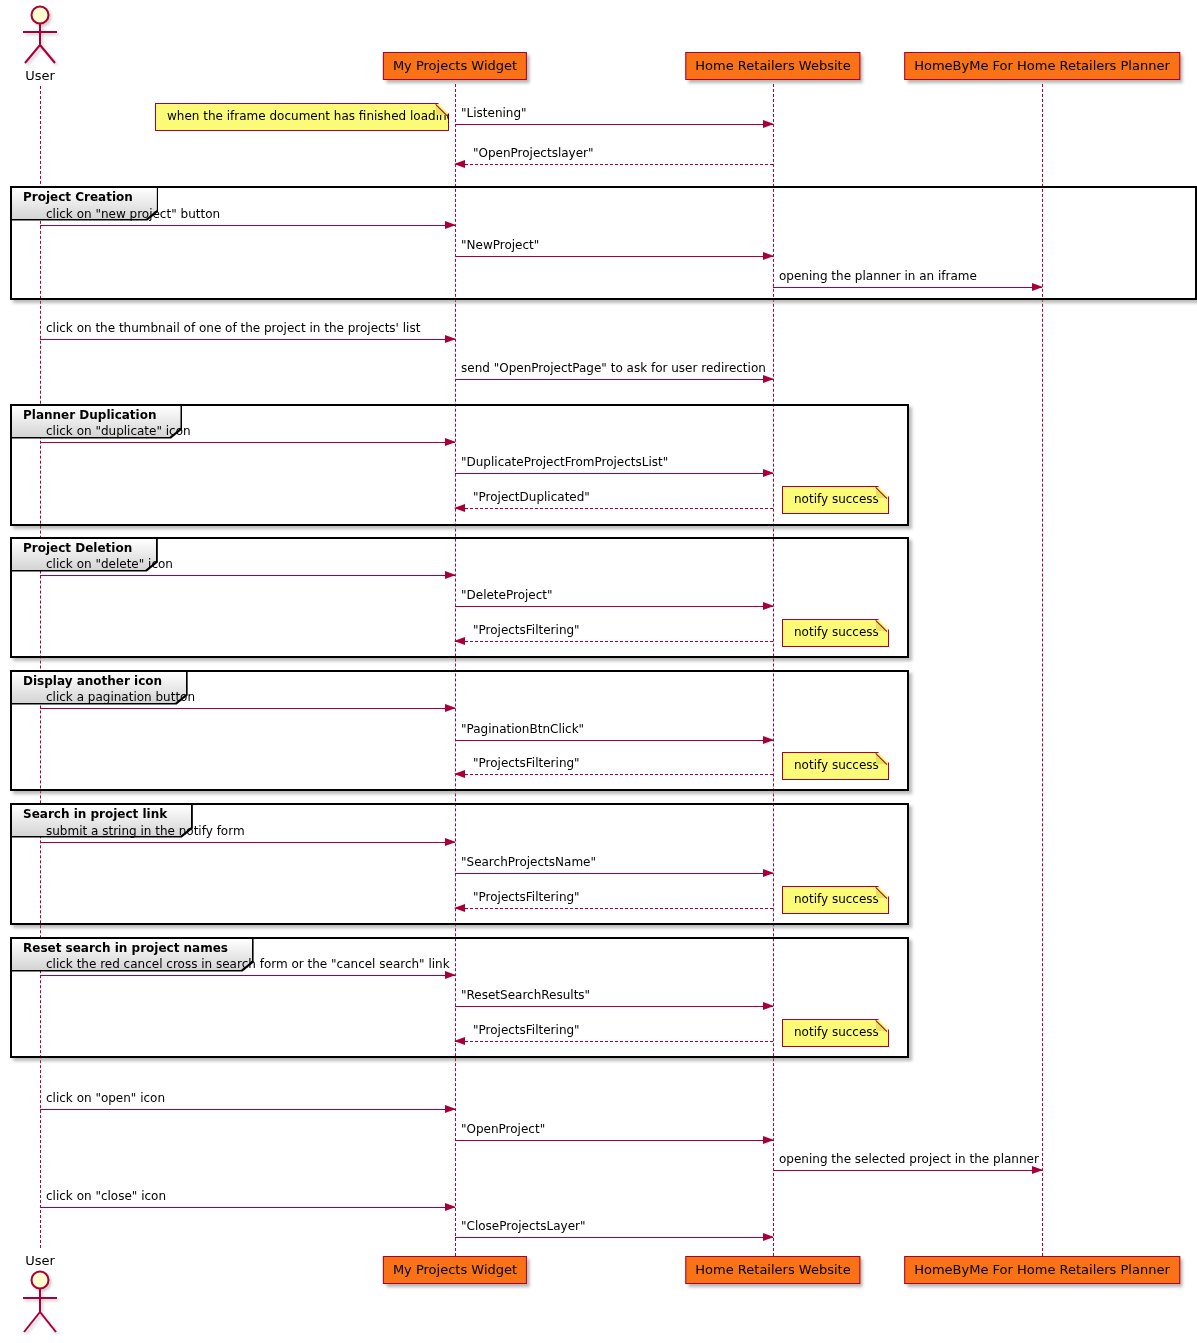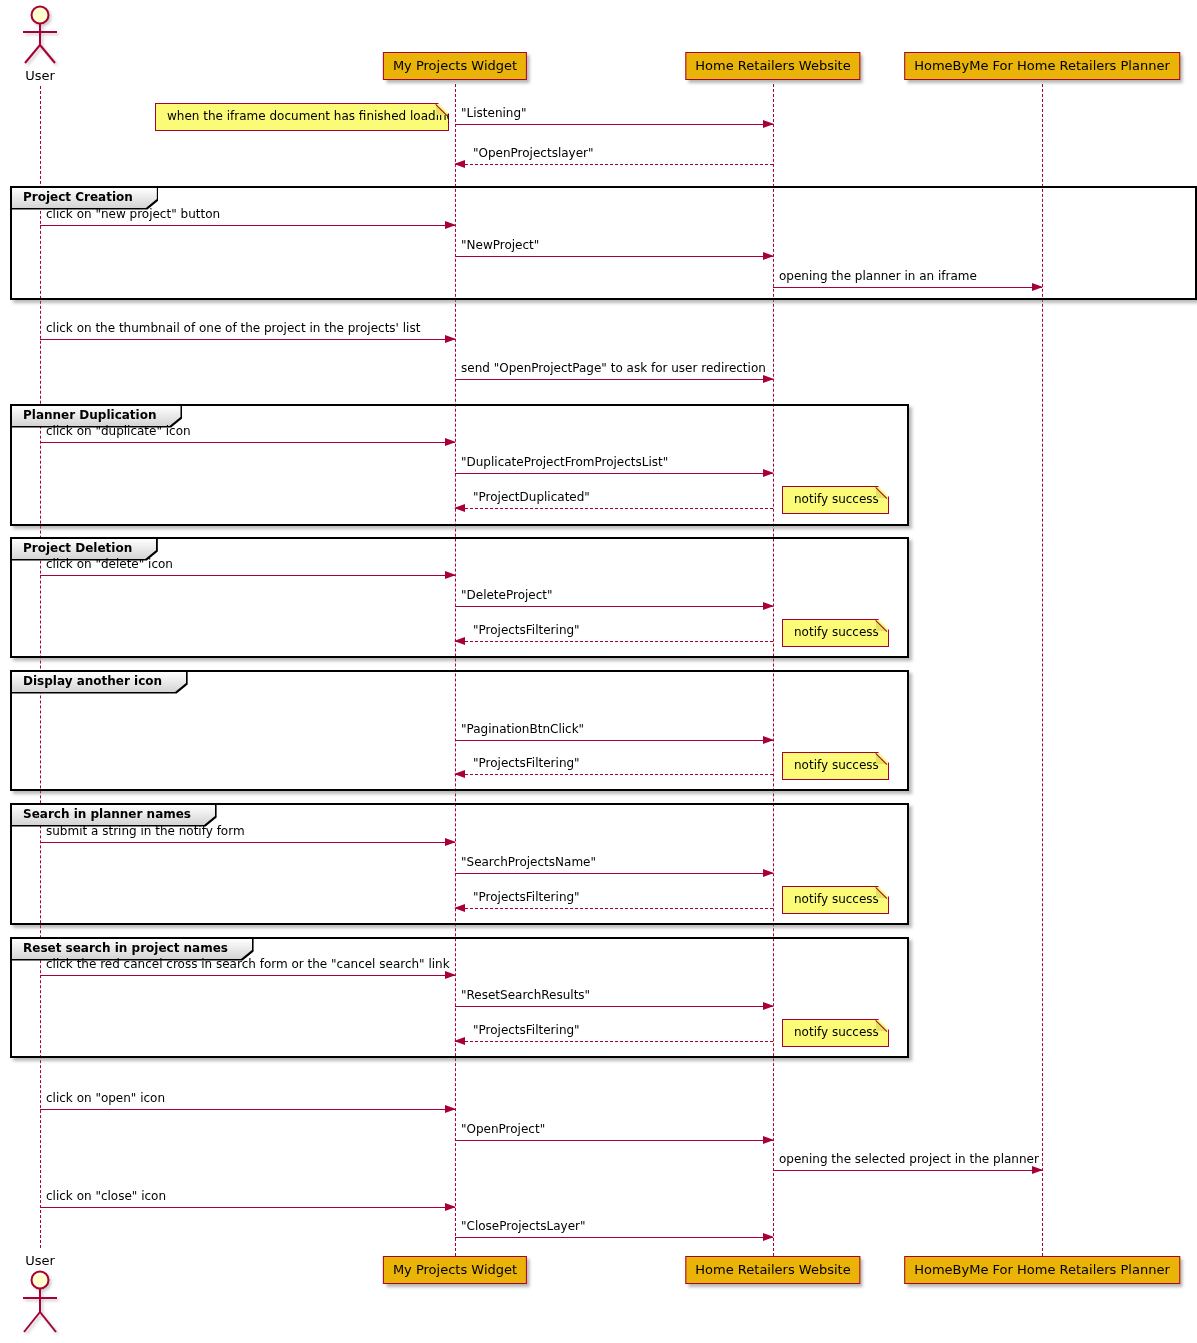--- a/index.html
+++ b/index.html
@@ -5,34 +5,34 @@
   html,body{margin:0;padding:0;background:#fff;}
   .diagram{
     position:relative;width:1197px;height:1343px;background:#fff;overflow:hidden;
     font-family:"DejaVu Sans","Liberation Sans",sans-serif;color:#000;
   }
   
   .lifeline{position:absolute;width:0;border-left:1.5px dashed #A80036;}
   
   .participant{
     position:absolute;transform:translateX(-50%);
-    background:#eab308;border:1.5px solid #A80036;
+    background:#f97316;border:1.5px solid #A80036;
     box-shadow:3px 3px 3px rgba(120,120,120,0.55);
     padding:5px 9px;font-size:13px;white-space:nowrap;line-height:16px;text-align:right;
   }
   
   .actor-label{position:absolute;transform:translateX(-50%);font-size:13px;white-space:nowrap;}
   .actor-svg{position:absolute;filter:drop-shadow(2px 2px 1.5px #c8c8c8);}
   
   .frame{position:absolute;border:2px solid #000;box-shadow:3px 3px 3px rgba(120,120,120,0.5);background:transparent;}
   .tab{position:absolute;top:0;left:0;display:inline-block;background:#000;
        clip-path:polygon(0 0,100% 0,100% calc(100% - 9px),calc(100% - 11px) 100%,0 100%);}
   .tab>span{display:block;margin:0 1.6px 1.6px 0;background:linear-gradient(180deg,#ffffff,#d4d4d4);
        clip-path:polygon(0 0,100% 0,100% calc(100% - 9px),calc(100% - 11px) 100%,0 100%);
-       padding:2px 24px 4px 11px;font-weight:bold;font-size:12px;white-space:nowrap;line-height:14px;}
+       padding:2px 24px 15px 11px;font-weight:bold;font-size:12px;white-space:nowrap;line-height:14px;}
   
   .msg{position:absolute;height:24px;font-size:12px;}
   .msg .label{position:absolute;top:0;white-space:nowrap;line-height:15px;}
   .msg.r .label{left:6px;}
   .msg.l .label{left:18px;}
   .msg .line{position:absolute;left:0;right:0;top:18px;height:0;border-top:1.5px solid #A80036;}
   .msg .line.dash{border-top-style:dashed;}
   .msg .arrow{position:absolute;top:14.2px;width:0;height:0;border-top:4.6px solid transparent;border-bottom:4.6px solid transparent;}
   .msg.r .arrow{right:-1px;border-left:11px solid #A80036;}
   .msg.l .arrow{left:-1px;border-right:11px solid #A80036;}
@@ -73,21 +73,21 @@
         <span>Project Deletion</span>
       </div>
   </div>
   <div class="frame" style="left:10px;top:670px;width:895px;height:117px">
     <div class="tab">
         <span>Display another icon</span>
       </div>
   </div>
   <div class="frame" style="left:10px;top:803px;width:895px;height:118px">
     <div class="tab">
-        <span>Search in planner names</span>
+        <span>Search in project link</span>
       </div>
   </div>
   <div class="frame" style="left:10px;top:937px;width:895px;height:117px">
     <div class="tab">
         <span>Reset search in project names</span>
       </div>
   </div>
 
   <div class="participant" style="left:455px;top:52px">My Projects Widget</div>
   <div class="participant" style="left:773px;top:52px">Home Retailers Website</div>
@@ -178,20 +178,25 @@
     <span class="label">"DeleteProject"</span>
       <i class="line"></i>
       <i class="arrow"></i>
   </div>
   <div class="msg l" style="left:455px;top:623px;width:318px">
     <span class="label">"ProjectsFiltering"</span>
       <i class="line dash"></i>
       <i class="arrow"></i>
   </div>
 
+  <div class="msg r" style="left:40px;top:690px;width:415px">
+    <span class="label">click a pagination button</span>
+      <i class="line"></i>
+      <i class="arrow"></i>
+  </div>
   <div class="msg r" style="left:455px;top:722px;width:318px">
     <span class="label">"PaginationBtnClick"</span>
       <i class="line"></i>
       <i class="arrow"></i>
   </div>
   <div class="msg l" style="left:455px;top:756px;width:318px">
     <span class="label">"ProjectsFiltering"</span>
       <i class="line dash"></i>
       <i class="arrow"></i>
   </div>

